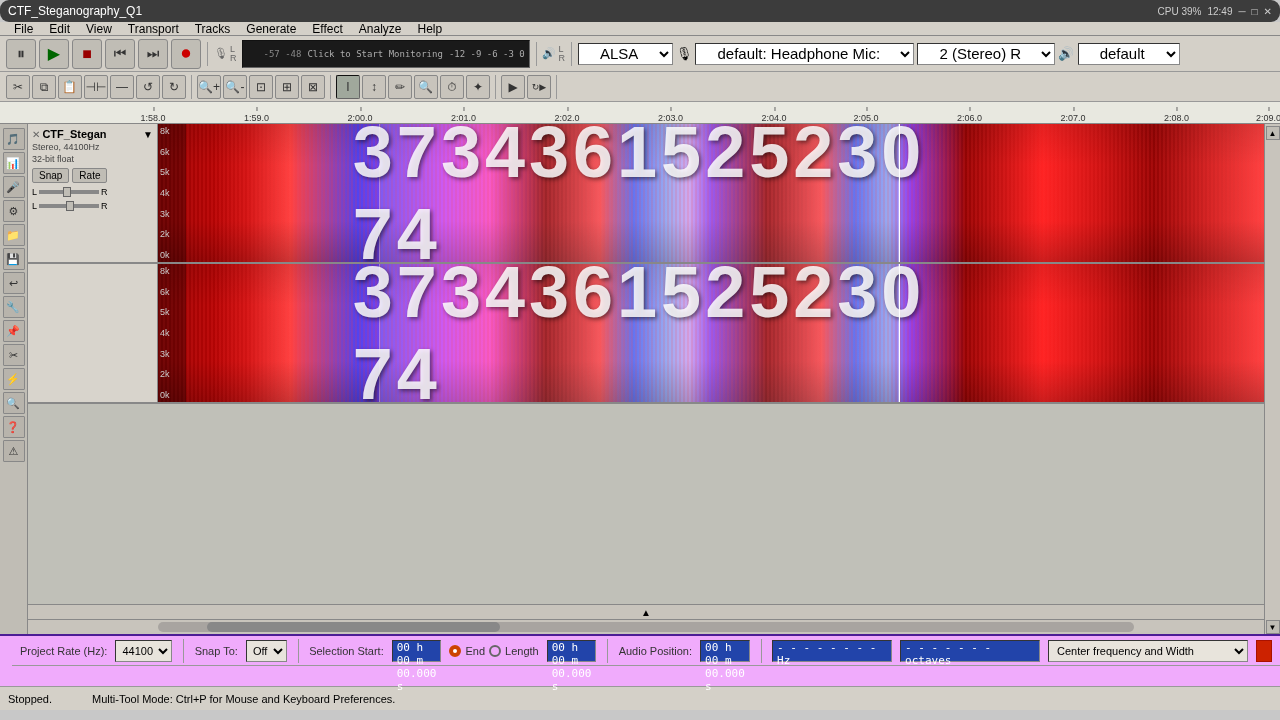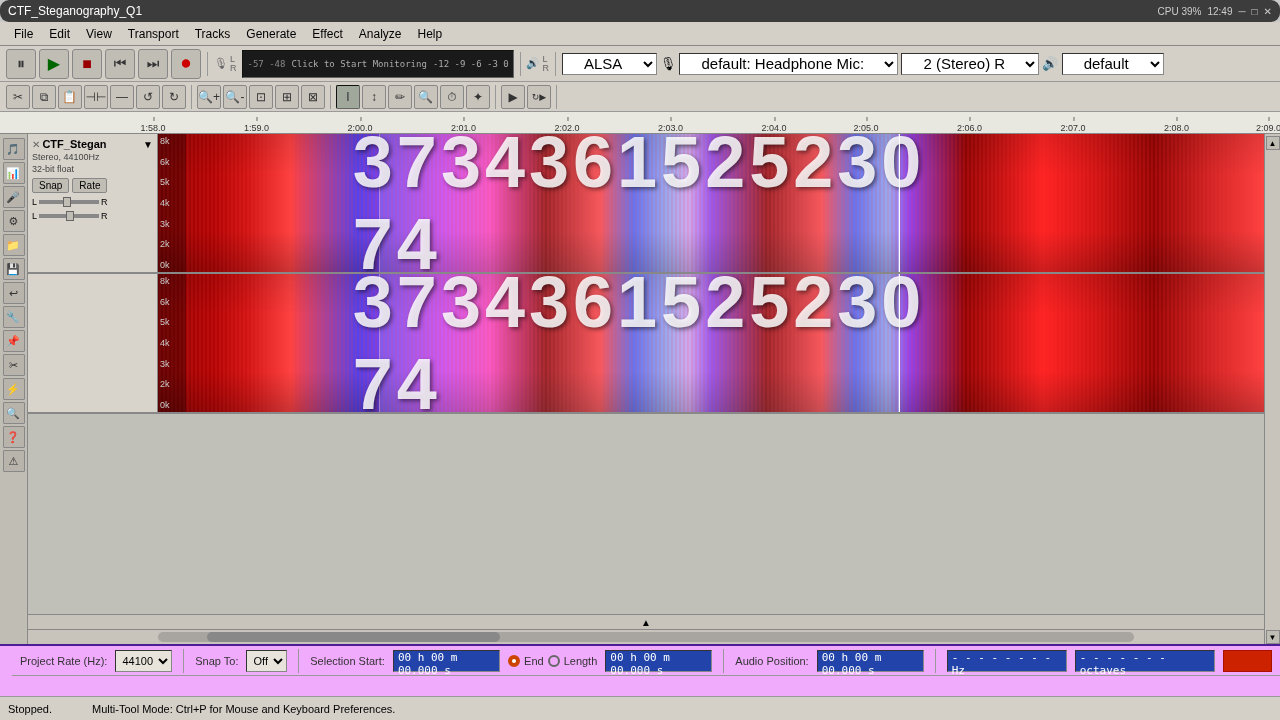--- a/index.html
+++ b/index.html
@@ -22,21 +22,21 @@
       padding: 0 8px;
       color: #fff;
       font-size: 12px;
       border-radius: 9px;
     }
     #titlebar .title { flex: 1; }
     #titlebar .sys-icons { display: flex; gap: 6px; font-size: 10px; color: #ccc; }
 
     
     #menubar {
-      height: 24px;
+      height: 14px;
       background: #d4d0c8;
       display: flex;
       align-items: center;
       padding: 0 6px;
       border-bottom: 1px solid #888;
     }
     .menu-item {
       padding: 2px 8px;
       cursor: pointer;
       font-size: 12px;
@@ -611,21 +611,21 @@
   <div class="trans-btn" style="font-size:14px;">⏮</div>
   <div class="trans-btn" style="font-size:14px;">⏭</div>
   <div class="trans-btn record">⏺</div>
 
   <div class="tb-sep"></div>
 
   <div style="display:flex;align-items:center;gap:2px;">
     <span style="font-size:11px;color:#666;">🎙</span>
     <span style="font-size:9px;color:#666;line-height:1;">L<br>R</span>
     <div class="vu-area">
-      <span style="color:#888;font-size:9px;">-57  -48</span>
+      <span style="color:#888;font-size:9px;margin-left:16px;">-57  -48</span>
       <span style="margin-left:4px;color:#aaa;font-size:9px;">Click to Start Monitoring</span>
       <span style="margin-left:4px;color:#aaa;font-size:9px;">-12 -9 -6 -3 0</span>
     </div>
   </div>
 
   <div class="tb-sep"></div>
 
   <div style="display:flex;align-items:center;gap:2px;">
     <span style="font-size:11px;color:#666;">🔊</span>
     <span style="font-size:9px;color:#666;line-height:1;">L<br>R</span>
@@ -846,20 +846,23 @@
     <div class="tb-sep"></div>
 
     <span class="status-label">Audio Position:</span>
     <div class="status-input">00 h 00 m 00.000 s</div>
 
     <div class="tb-sep"></div>
 
     <div class="freq-select">- - - - - - - - Hz</div>
     <div class="freq-select" style="min-width:140px;">- - - - - - - octaves</div>
 
+    <select class="cf-dropdown">
+      <option>Center frequency and Width</option>
+    </select>
 
     <div style="width:60px;height:22px;background:#cc2200;border:1px solid #aa1100;"></div>
   </div>
 </div>
 
 <div class="stopped-bar">
   <span>Stopped.</span>
   <span>Multi-Tool Mode: Ctrl+P for Mouse and Keyboard Preferences.</span>
 </div>
 

